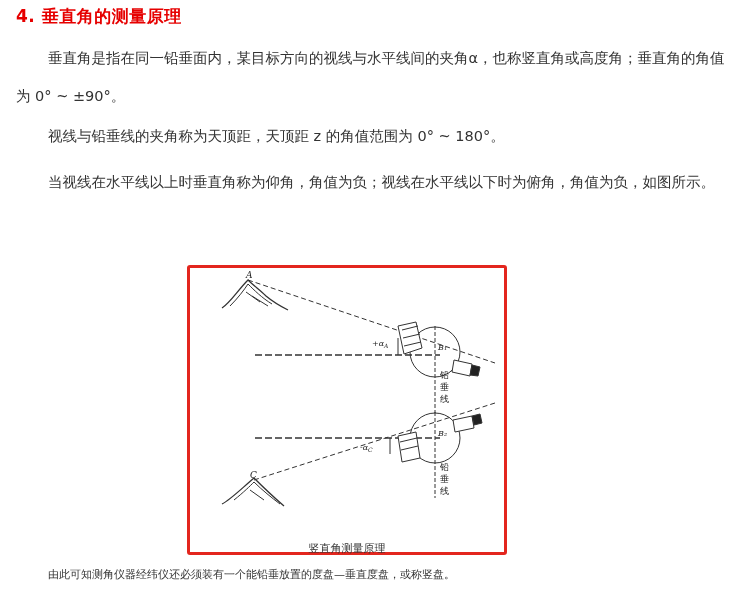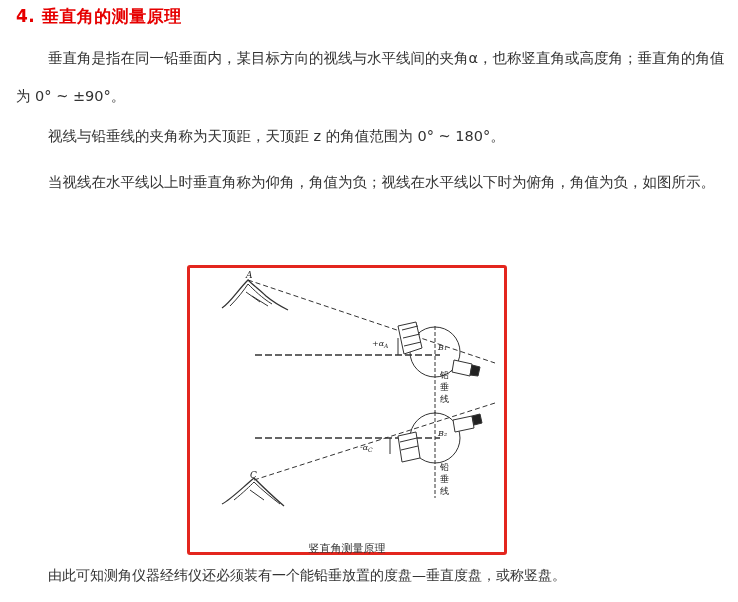--- a/index.html
+++ b/index.html
@@ -28,21 +28,21 @@
     background: #ffffff;
   }
   .figure-frame svg { position: absolute; left: 0; top: 0; }
   .caption {
     position: absolute; left: 0; width: 314px; top: 261px;
     text-align: center; font-family: "DejaVu Serif", "Liberation Serif", serif;
     font-size: 11px; color: #333; margin-top: 12px;
   }
   .p4 {
     position: absolute; left: 48px; top: 567px;
-    font-size: 14px; color: #333333; margin: 0;
+    font-size: 11px; color: #333333; margin: 0;
   }
 </style>
 </head>
 <body>
 
 <div class="heading">4. 垂直角的测量原理</div>
 
 <p class="para p1">垂直角是指在同一铅垂面内，某目标方向的视线与水平线间的夹角α，也称竖直角或高度角；垂直角的角值为 0° ~ ±90°。</p>
 <p class="para p2">视线与铅垂线的夹角称为天顶距，天顶距 z 的角值范围为 0° ~ 180°。</p>
 <p class="para p3">当视线在水平线以上时垂直角称为仰角，角值为负；视线在水平线以下时为俯角，角值为负，如图所示。</p>

